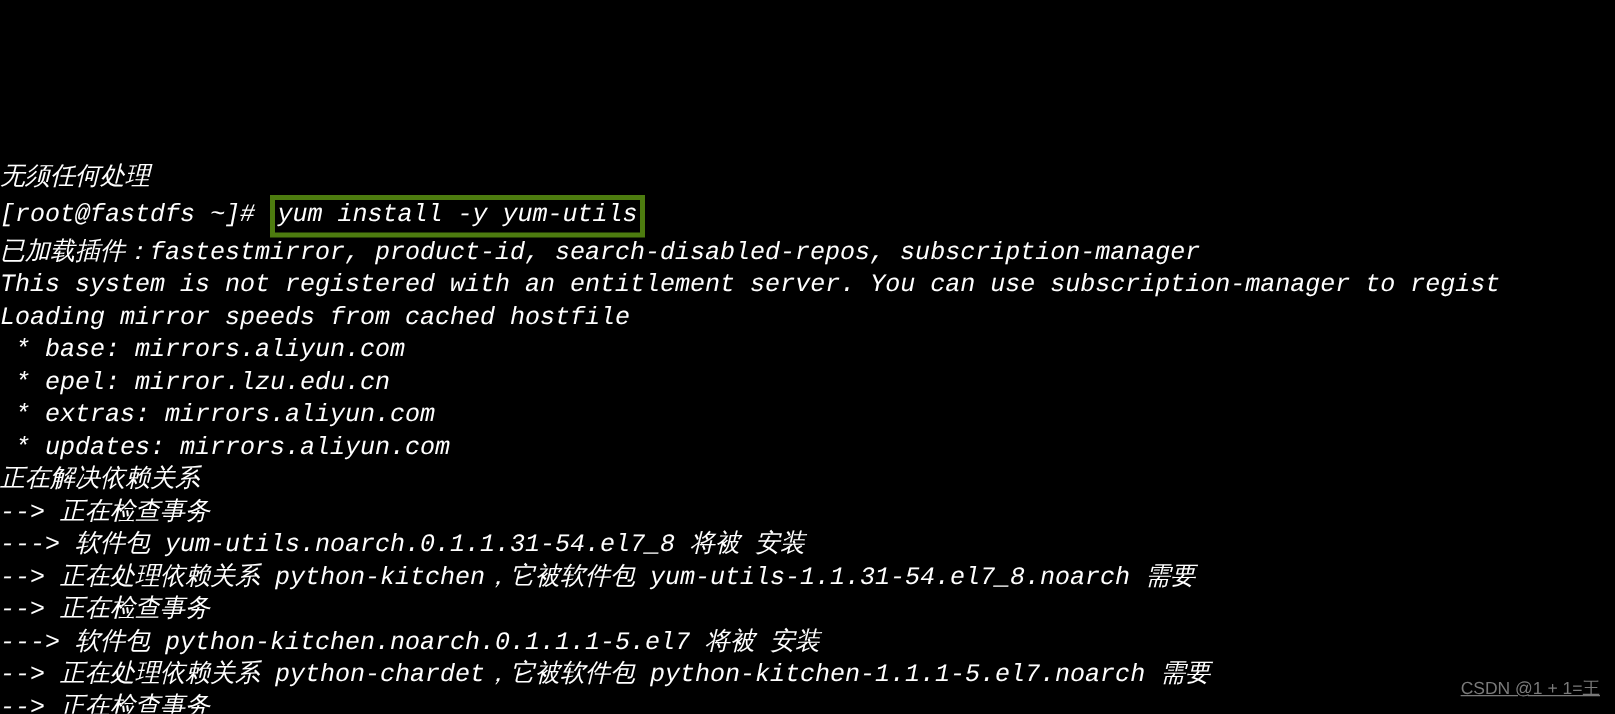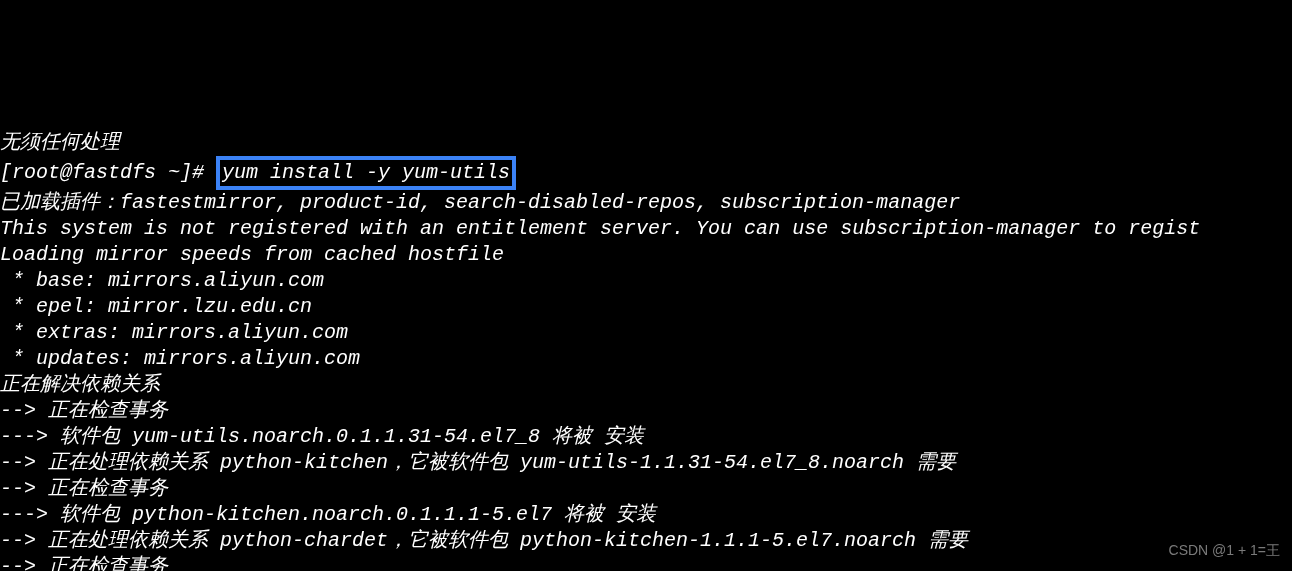--- a/index.html
+++ b/index.html
@@ -16,31 +16,32 @@
       width: 1292px;
       height: 571px;
       overflow: hidden;
       position: relative;
       white-space: pre;
     }
     .terminal {
       padding: 0;
     }
     .highlight-box {
-      border: 4px solid #3b82f6;
+      border: 4px solid #4d7c0f;
       display: inline-block;
       padding: 0 2px;
     }
     .watermark {
       position: absolute;
       bottom: 8px;
       right: 12px;
       color: #7a7a7a;
       font-size: 14px;
       font-family: sans-serif;
+      text-decoration: underline;
     }
     .line {
       display: block;
       font-style: italic;
     }
   </style>
 </head>
 <body>
 
 

